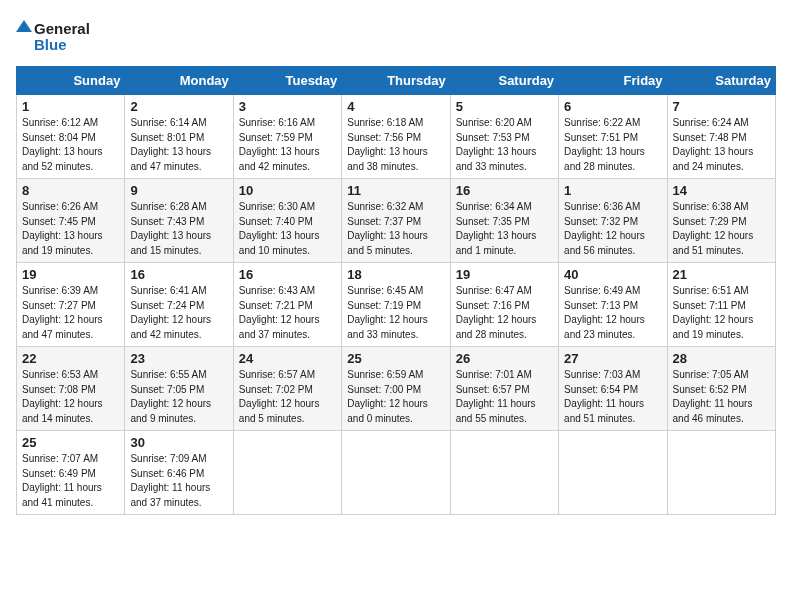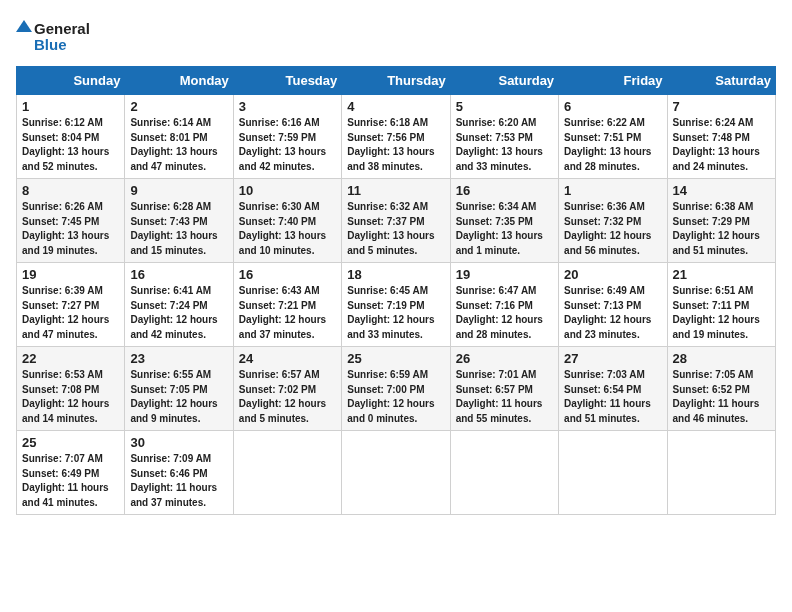--- a/index.html
+++ b/index.html
@@ -63,21 +63,20 @@
     .day-num {
       font-size: 13px;
       font-weight: bold;
       display: block;
       margin-bottom: 2px;
     }
     .day-info {
       font-size: 10px;
       line-height: 1.45;
       color: #222;
-      font-weight: bold;
     }
     .empty {
       background: #fff !important;
     }
   </style>
 </head>
 <body>
 
 <div class="header">
   <div class="logo">
@@ -181,21 +180,21 @@
         </td>
         <td>
           <span class="day-num">18</span>
 <div class="day-info">Sunrise: 6:45 AM<br>Sunset: 7:19 PM<br>Daylight: 12 hours and 33 minutes.</div>
         </td>
         <td>
           <span class="day-num">19</span>
 <div class="day-info">Sunrise: 6:47 AM<br>Sunset: 7:16 PM<br>Daylight: 12 hours and 28 minutes.</div>
         </td>
         <td>
-          <span class="day-num">20</span>
+          <span class="day-num">40</span>
 <div class="day-info">Sunrise: 6:49 AM<br>Sunset: 7:13 PM<br>Daylight: 12 hours and 23 minutes.</div>
         </td>
         <td>
           <span class="day-num">21</span>
 <div class="day-info">Sunrise: 6:51 AM<br>Sunset: 7:11 PM<br>Daylight: 12 hours and 19 minutes.</div>
         </td>
       </tr>
       <tr>
         <td>
           <span class="day-num">22</span>

